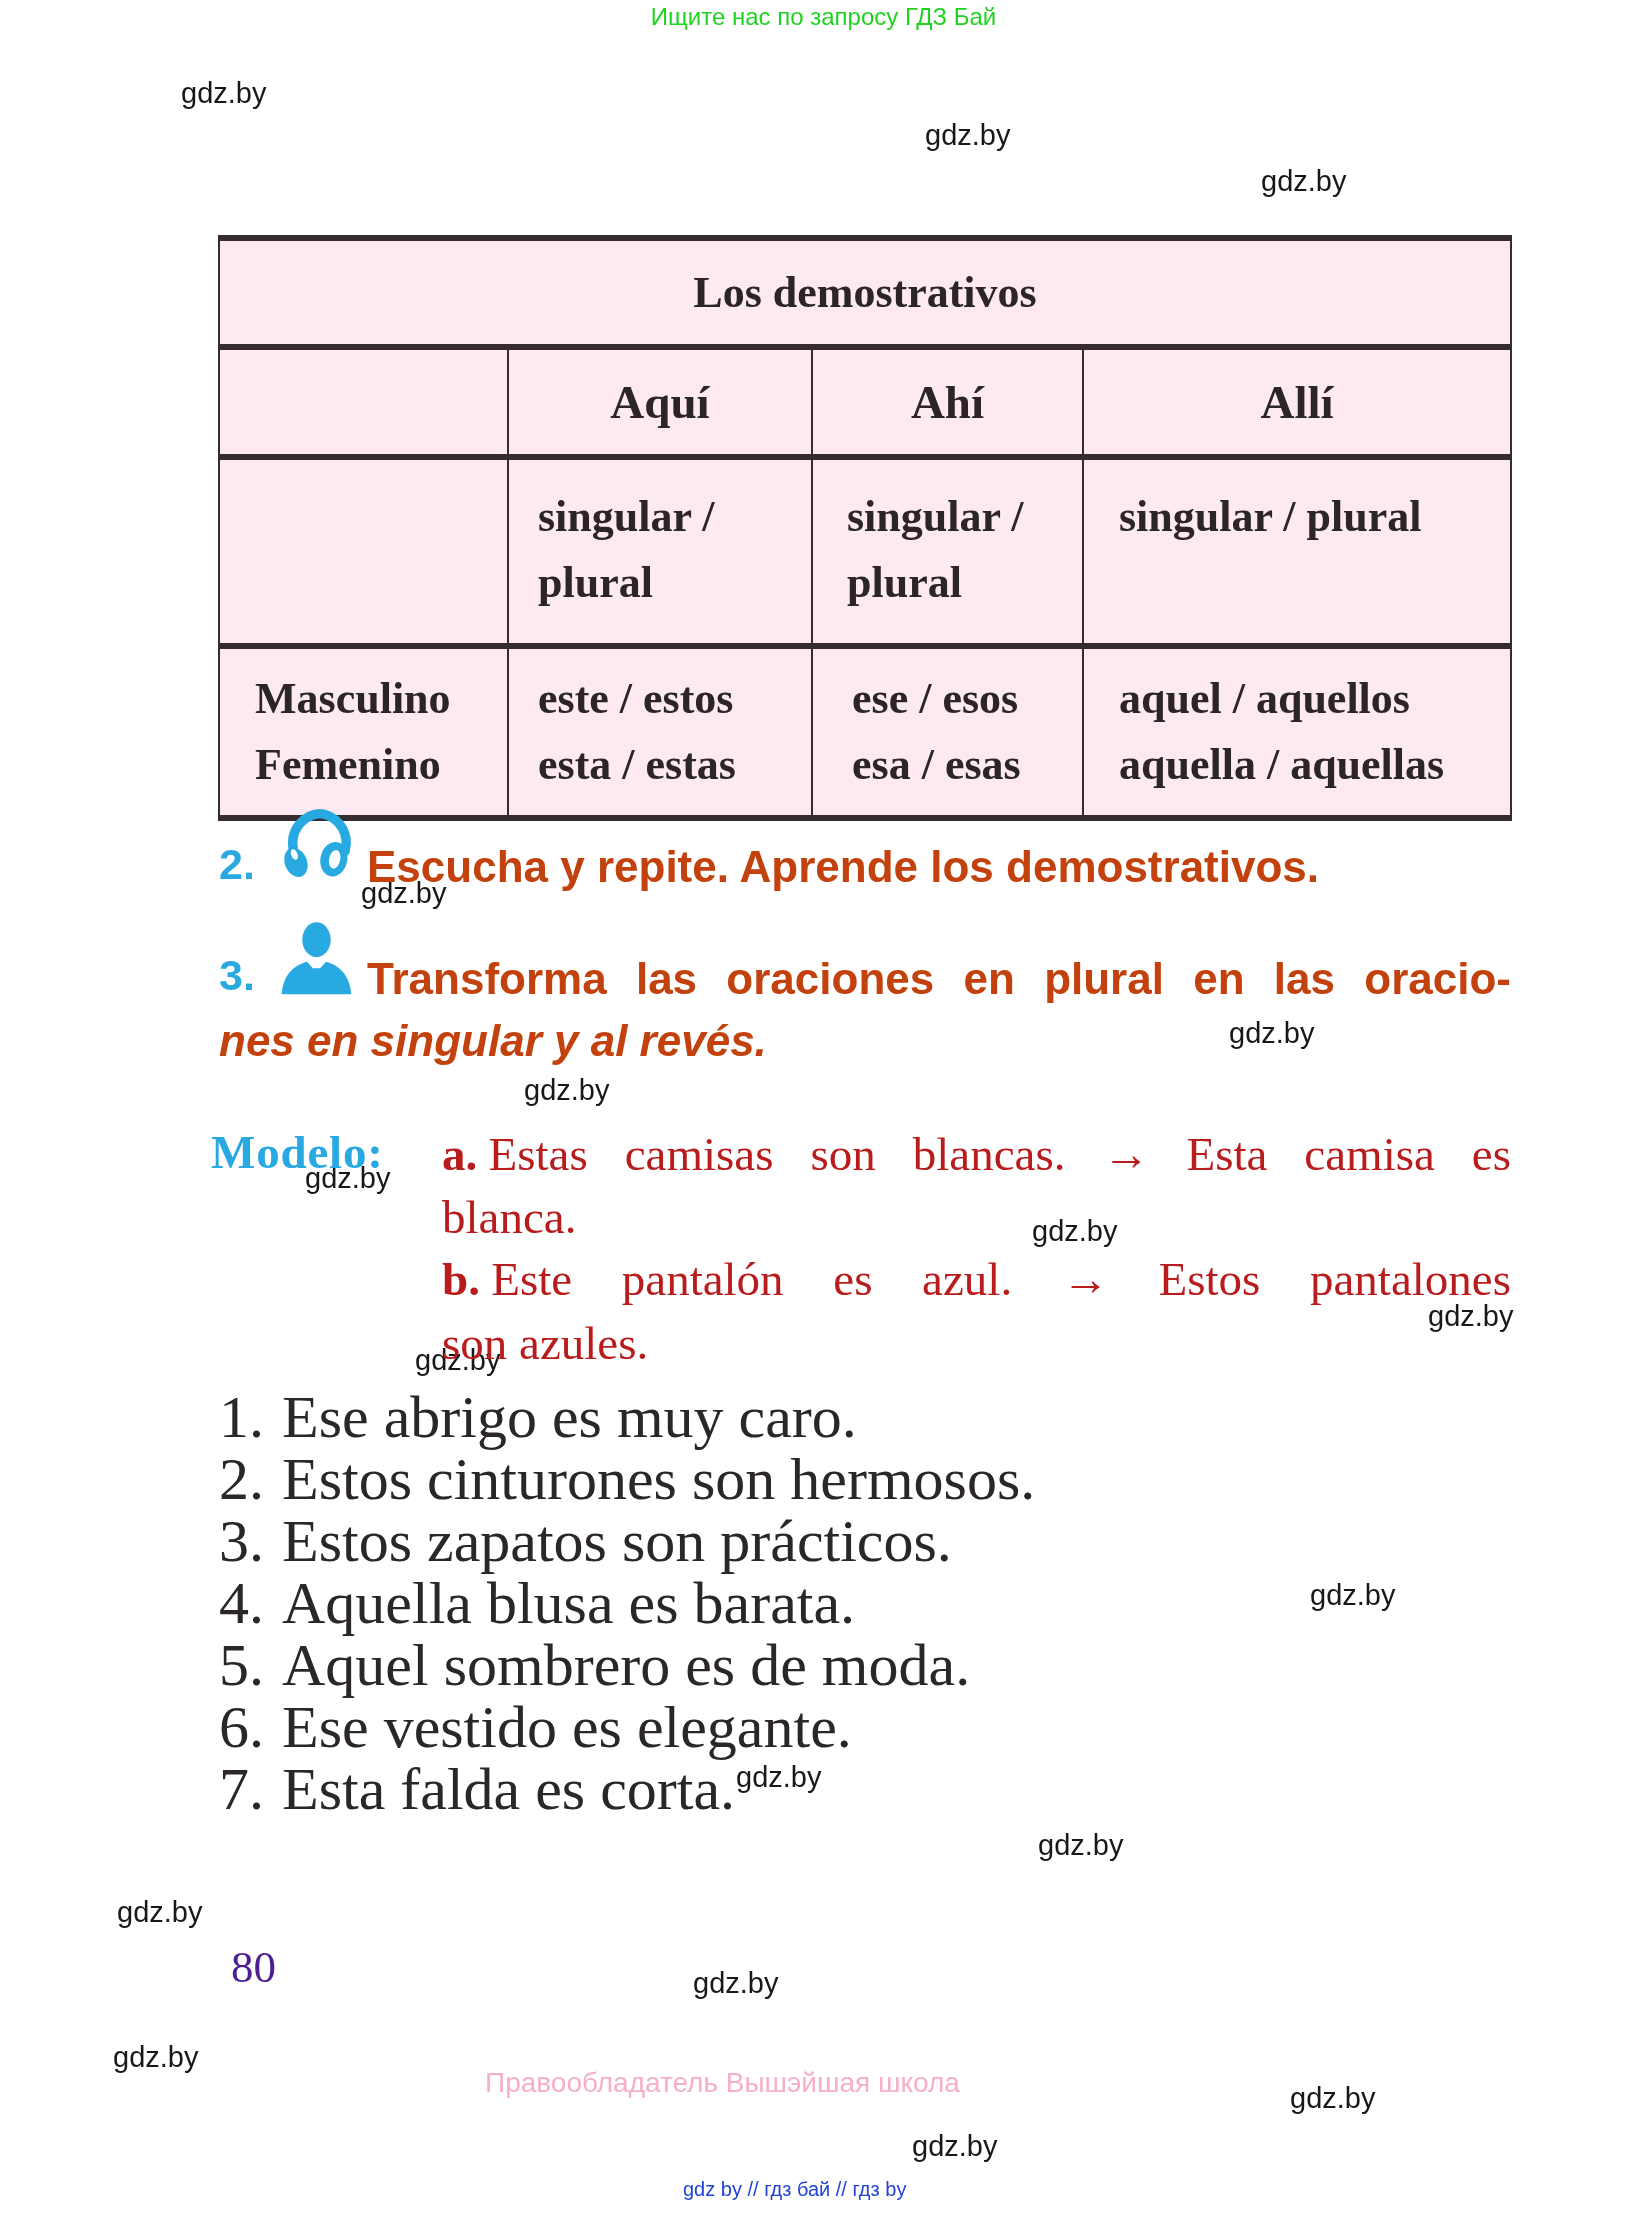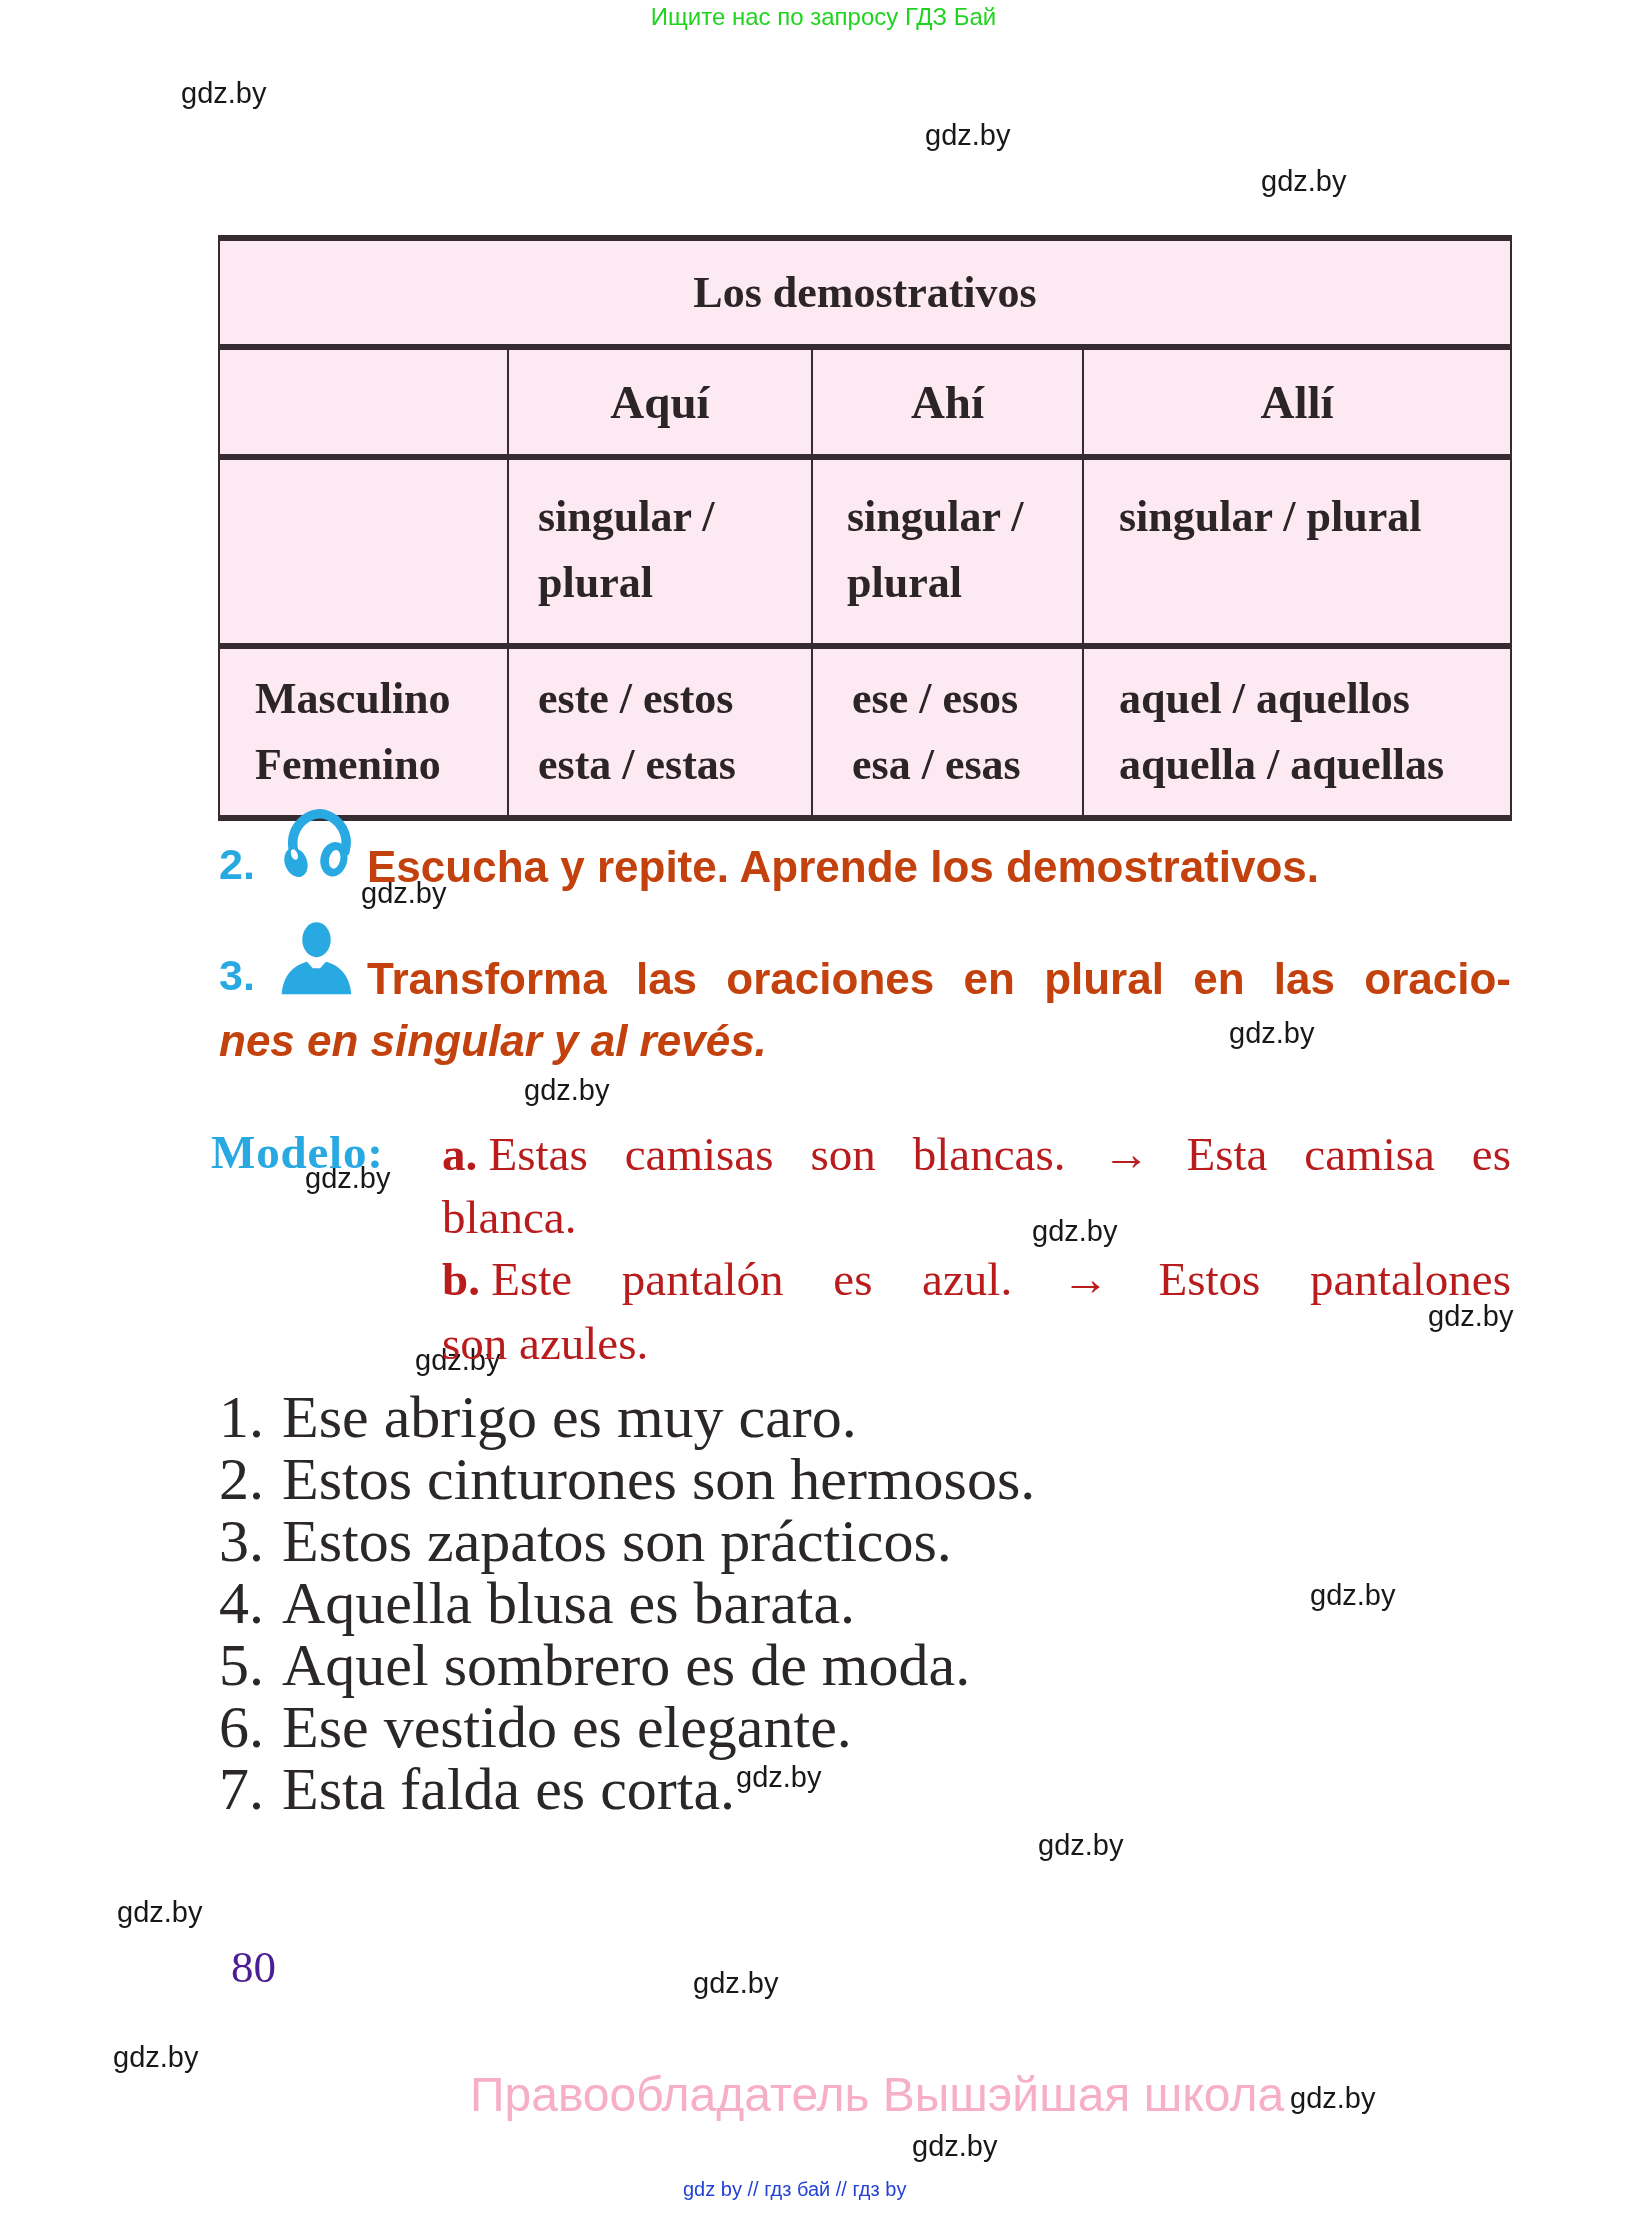--- a/index.html
+++ b/index.html
@@ -38,22 +38,22 @@
   .mod-just{white-space:normal;text-align:justify;text-align-last:justify;}
   .mod-line b{font-weight:bold;margin-right:11.3px;}
 
   
   #list{position:absolute;left:219px;top:1386px;}
   .li{font-size:60px;line-height:62px;color:#2b2628;white-space:nowrap;}
   .li .num{display:inline-block;width:63px;}
 
   
   .pageno{position:absolute;left:231px;top:1941px;font-size:45px;color:#4c1d95;}
-  .footer-pink{position:absolute;left:470px;top:2067px;font-family:"Liberation Sans",sans-serif;
-               font-size:48px;color:#f6aec9;white-space:nowrap;}
+  .footer-pink{position:absolute;left:485px;top:2067px;font-family:"Liberation Sans",sans-serif;
+               font-size:28px;color:#f6aec9;white-space:nowrap;}
   .footer-link{position:absolute;left:683px;top:2178px;font-family:"Liberation Sans",sans-serif;
                font-size:20px;color:#2343d7;white-space:nowrap;cursor:pointer;}
 </style>
 </head>
 <body>
 
 <div id="page">
 
   <div class="banner">Ищите нас по запросу ГДЗ Бай</div>
 

